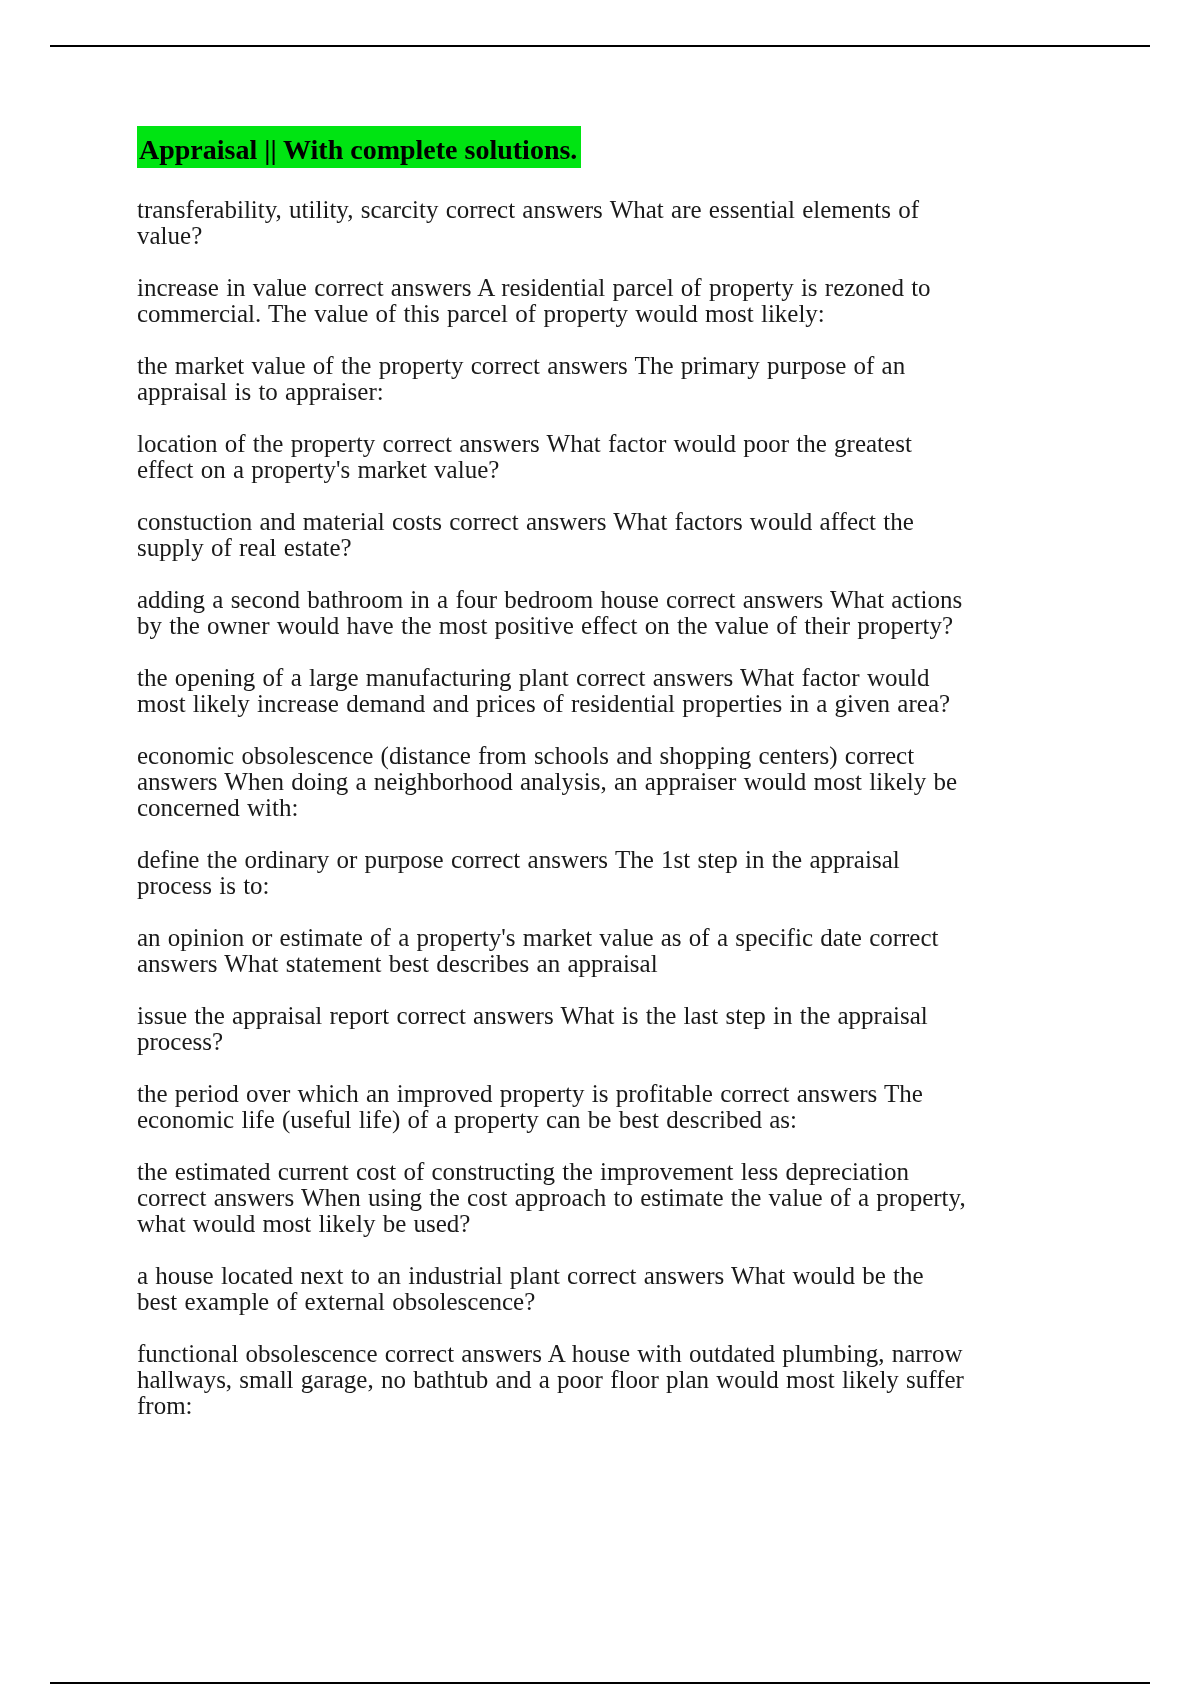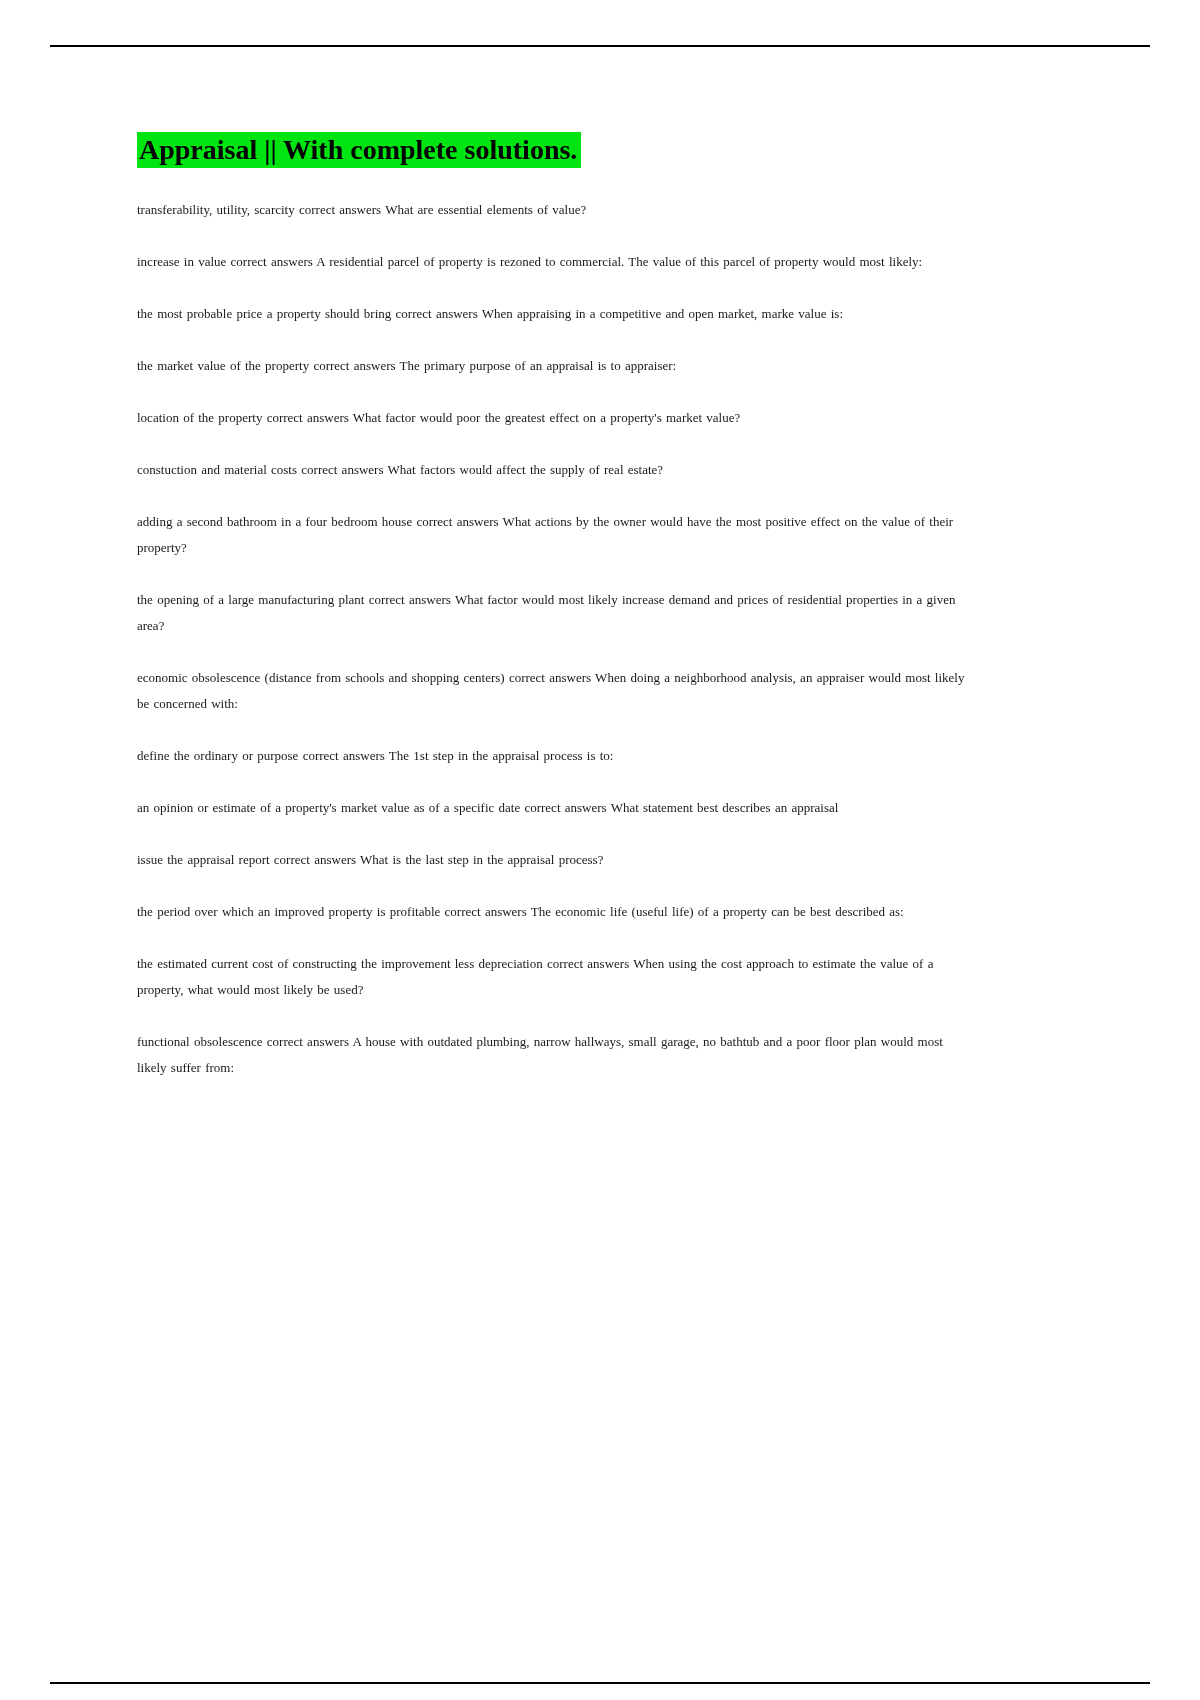--- a/index.html
+++ b/index.html
@@ -32,54 +32,54 @@
     width: 830px;
   }
   .doc-title {
     margin: 0 0 30px 0;
     font-size: 28px;
     font-weight: bold;
     line-height: 1.25;
   }
   .doc-title .hl {
     background: var(--highlight, #00e412);
-    padding: 2px 4px 3px 2px;
+    padding: 8px 4px 3px 2px;
     color: #000000;
   }
   .qa {
     margin: 0 0 26px 0;
-    font-size: 13px;
+    font-size: 25px;
     line-height: 26px;
     word-spacing: 1px;
   }
 </style>
 </head>
 <body>
 
 <div class="page">
 
   <div class="rule rule-top"></div>
 
   <div class="content">
 
     <h1 class="doc-title"><span class="hl">Appraisal || With complete solutions.</span></h1>
 
     <p class="qa">transferability, utility, scarcity correct answers What are essential elements of value?</p>
     <p class="qa">increase in value correct answers A residential parcel of property is rezoned to commercial. The value of this parcel of property would most likely:</p>
-    <p class="qa">the most probable price a property should bring correct answers When appraising in a competitive and open market, marke value is:</p>
     <p class="qa">the market value of the property correct answers The primary purpose of an appraisal is to appraiser:</p>
     <p class="qa">location of the property correct answers What factor would poor the greatest effect on a property's market value?</p>
     <p class="qa">constuction and material costs correct answers What factors would affect the supply of real estate?</p>
     <p class="qa">adding a second bathroom in a four bedroom house correct answers What actions by the owner would have the most positive effect on the value of their property?</p>
     <p class="qa">the opening of a large manufacturing plant correct answers What factor would most likely increase demand and prices of residential properties in a given area?</p>
     <p class="qa">economic obsolescence (distance from schools and shopping centers) correct answers When doing a neighborhood analysis, an appraiser would most likely be concerned with:</p>
     <p class="qa">define the ordinary or purpose correct answers The 1st step in the appraisal process is to:</p>
     <p class="qa">an opinion or estimate of a property's market value as of a specific date correct answers What statement best describes an appraisal</p>
     <p class="qa">issue the appraisal report correct answers What is the last step in the appraisal process?</p>
     <p class="qa">the period over which an improved property is profitable correct answers The economic life (useful life) of a property can be best described as:</p>
     <p class="qa">the estimated current cost of constructing the improvement less depreciation correct answers When using the cost approach to estimate the value of a property, what would most likely be used?</p>
+    <p class="qa">a house located next to an industrial plant correct answers What would be the best example of external obsolescence?</p>
     <p class="qa">functional obsolescence correct answers A house with outdated plumbing, narrow hallways, small garage, no bathtub and a poor floor plan would most likely suffer from:</p>
 
   </div>
 
   <div class="rule rule-bottom"></div>
 
 </div>
 
 </body></html>

